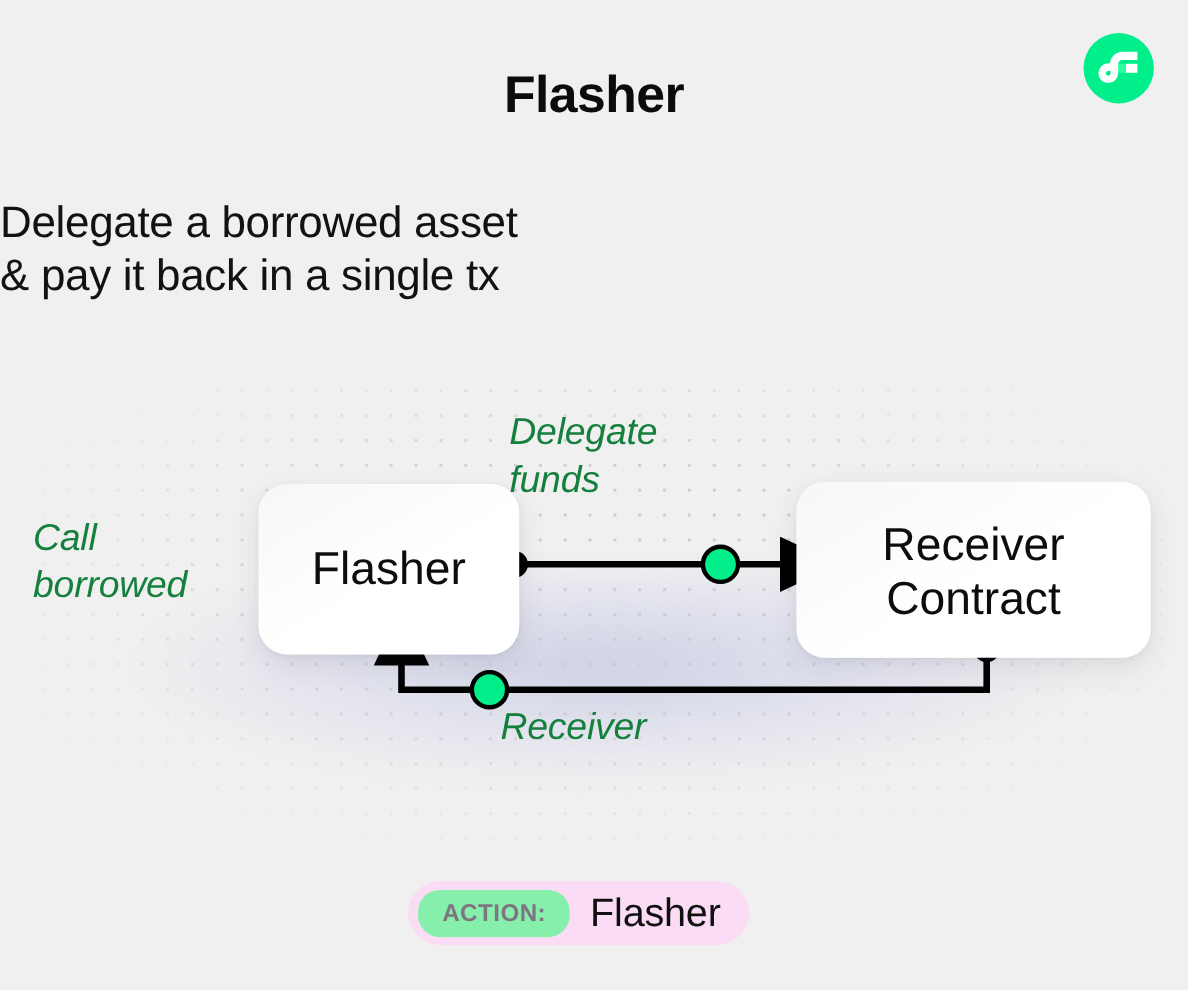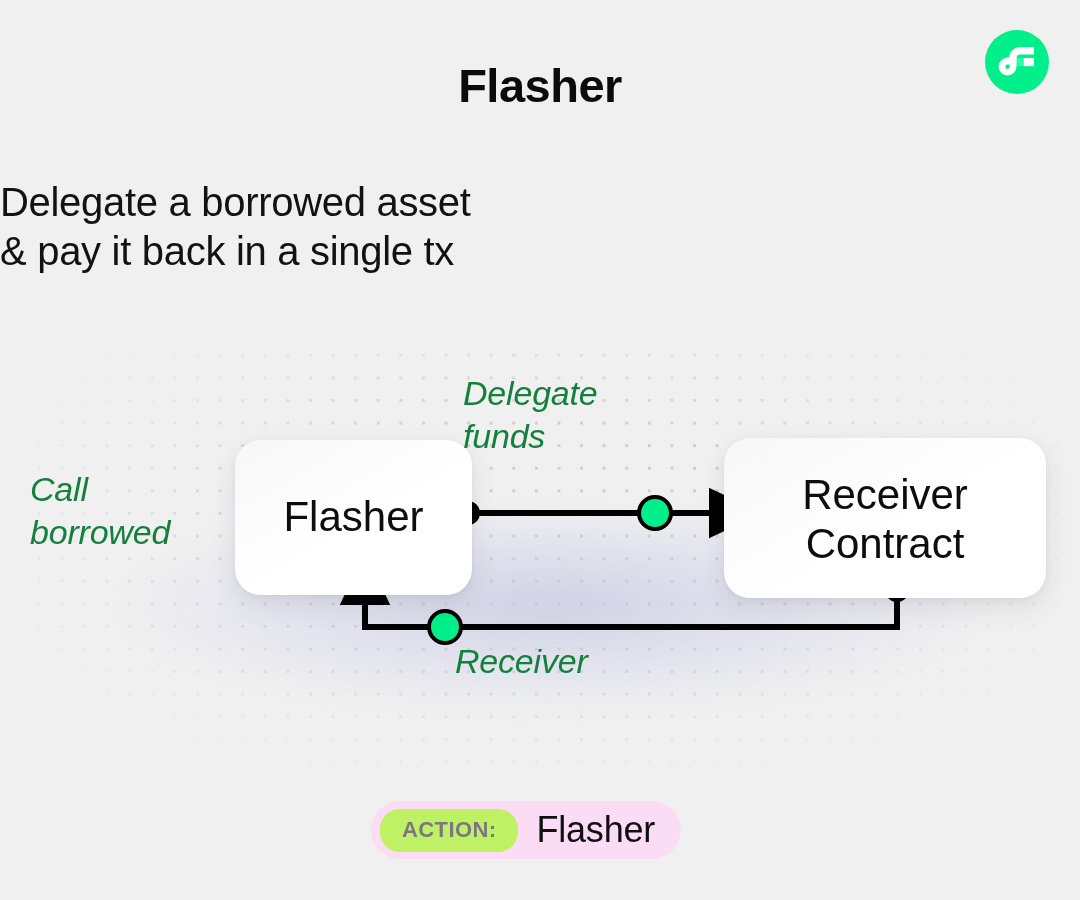--- a/index.html
+++ b/index.html
@@ -158,21 +158,21 @@
     top: 801px;
     height: 58px;
     background: #fadcf4;
     border-radius: 29px;
     display: flex;
     align-items: center;
     padding: 0 26px 0 9px;
     gap: 18px;
   }
   .action-key {
-    background: #bef264;
+    background: #86efac;
     color: #7d7680;
     border-radius: 20px;
     font-size: 22px;
     font-weight: bold;
     letter-spacing: 0.4px;
     padding: 8px 22px 9px 22px;
   }
   .action-value {
     font-size: 36px;
     color: #101010;

